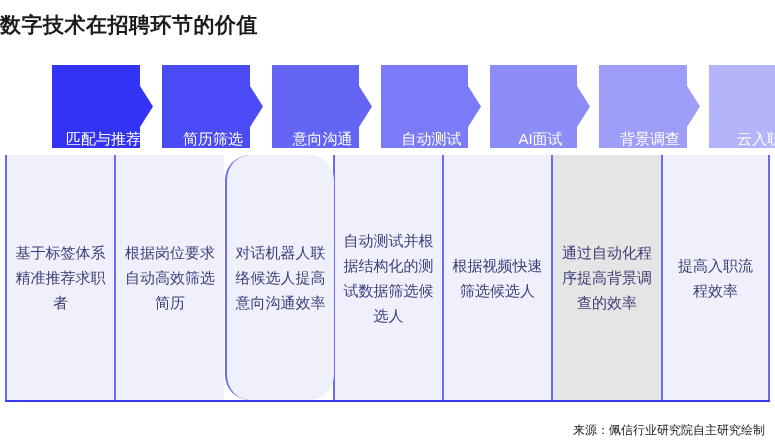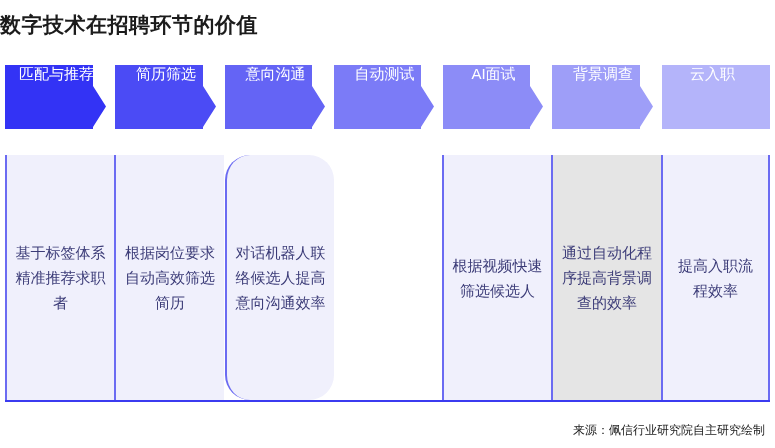--- a/index.html
+++ b/index.html
@@ -39,25 +39,26 @@
   .header-band {
     position: absolute;
     left: 0;
     top: 0;
     width: 765px;
     height: 83px;
   }
   .stage-head {
     position: absolute;
     top: 0;
-    height: 64px;
+    height: 83px;
     display: flex;
-    align-items: flex-start;
+    align-items: flex-end;
     justify-content: center;
     box-sizing: border-box;
+    margin-left: 47px;
   }
   .stage-head .label {
     color: #ffffff;
     font-size: 15px;
     line-height: 18px;
     white-space: nowrap;
     position: relative;
     z-index: 2;
     padding-right: 6px;
   }
@@ -176,20 +177,23 @@
   <div class="body-band">
       <div class="body-cell last" style="left: 656px; width: 109px; background: rgb(240, 240, 252);">
         <div class="desc">提高入职流程效率</div>
       </div>
       <div class="body-cell" style="left: 546px; width: 110px; background: #e5e5e5;">
         <div class="desc">通过自动化程序提高背景调查的效率</div>
       </div>
       <div class="body-cell" style="left: 437px; width: 109px; background: rgb(240, 240, 252);">
         <div class="desc">根据视频快速筛选候选人</div>
       </div>
+      <div class="body-cell" style="left: 328px; width: 109px; background: rgb(240, 240, 252);">
+        <div class="desc">自动测试并根据结构化的测试数据筛选候选人</div>
+      </div>
       <div class="body-cell" style="left: 220px; width: 109px; background: rgb(240, 240, 252); border-radius: 25px;">
         <div class="desc">对话机器人联络候选人提高意向沟通效率</div>
       </div>
       <div class="body-cell" style="left: 109px; width: 110px; background: rgb(240, 240, 252);">
         <div class="desc">根据岗位要求自动高效筛选简历</div>
       </div>
       <div class="body-cell" style="left: 0px; width: 109px; background: rgb(240, 240, 252); justify-content: flex-end;">
         <div class="desc">基于标签体系精准推荐求职者</div>
       </div>
     <div class="bottom-rule"></div>

